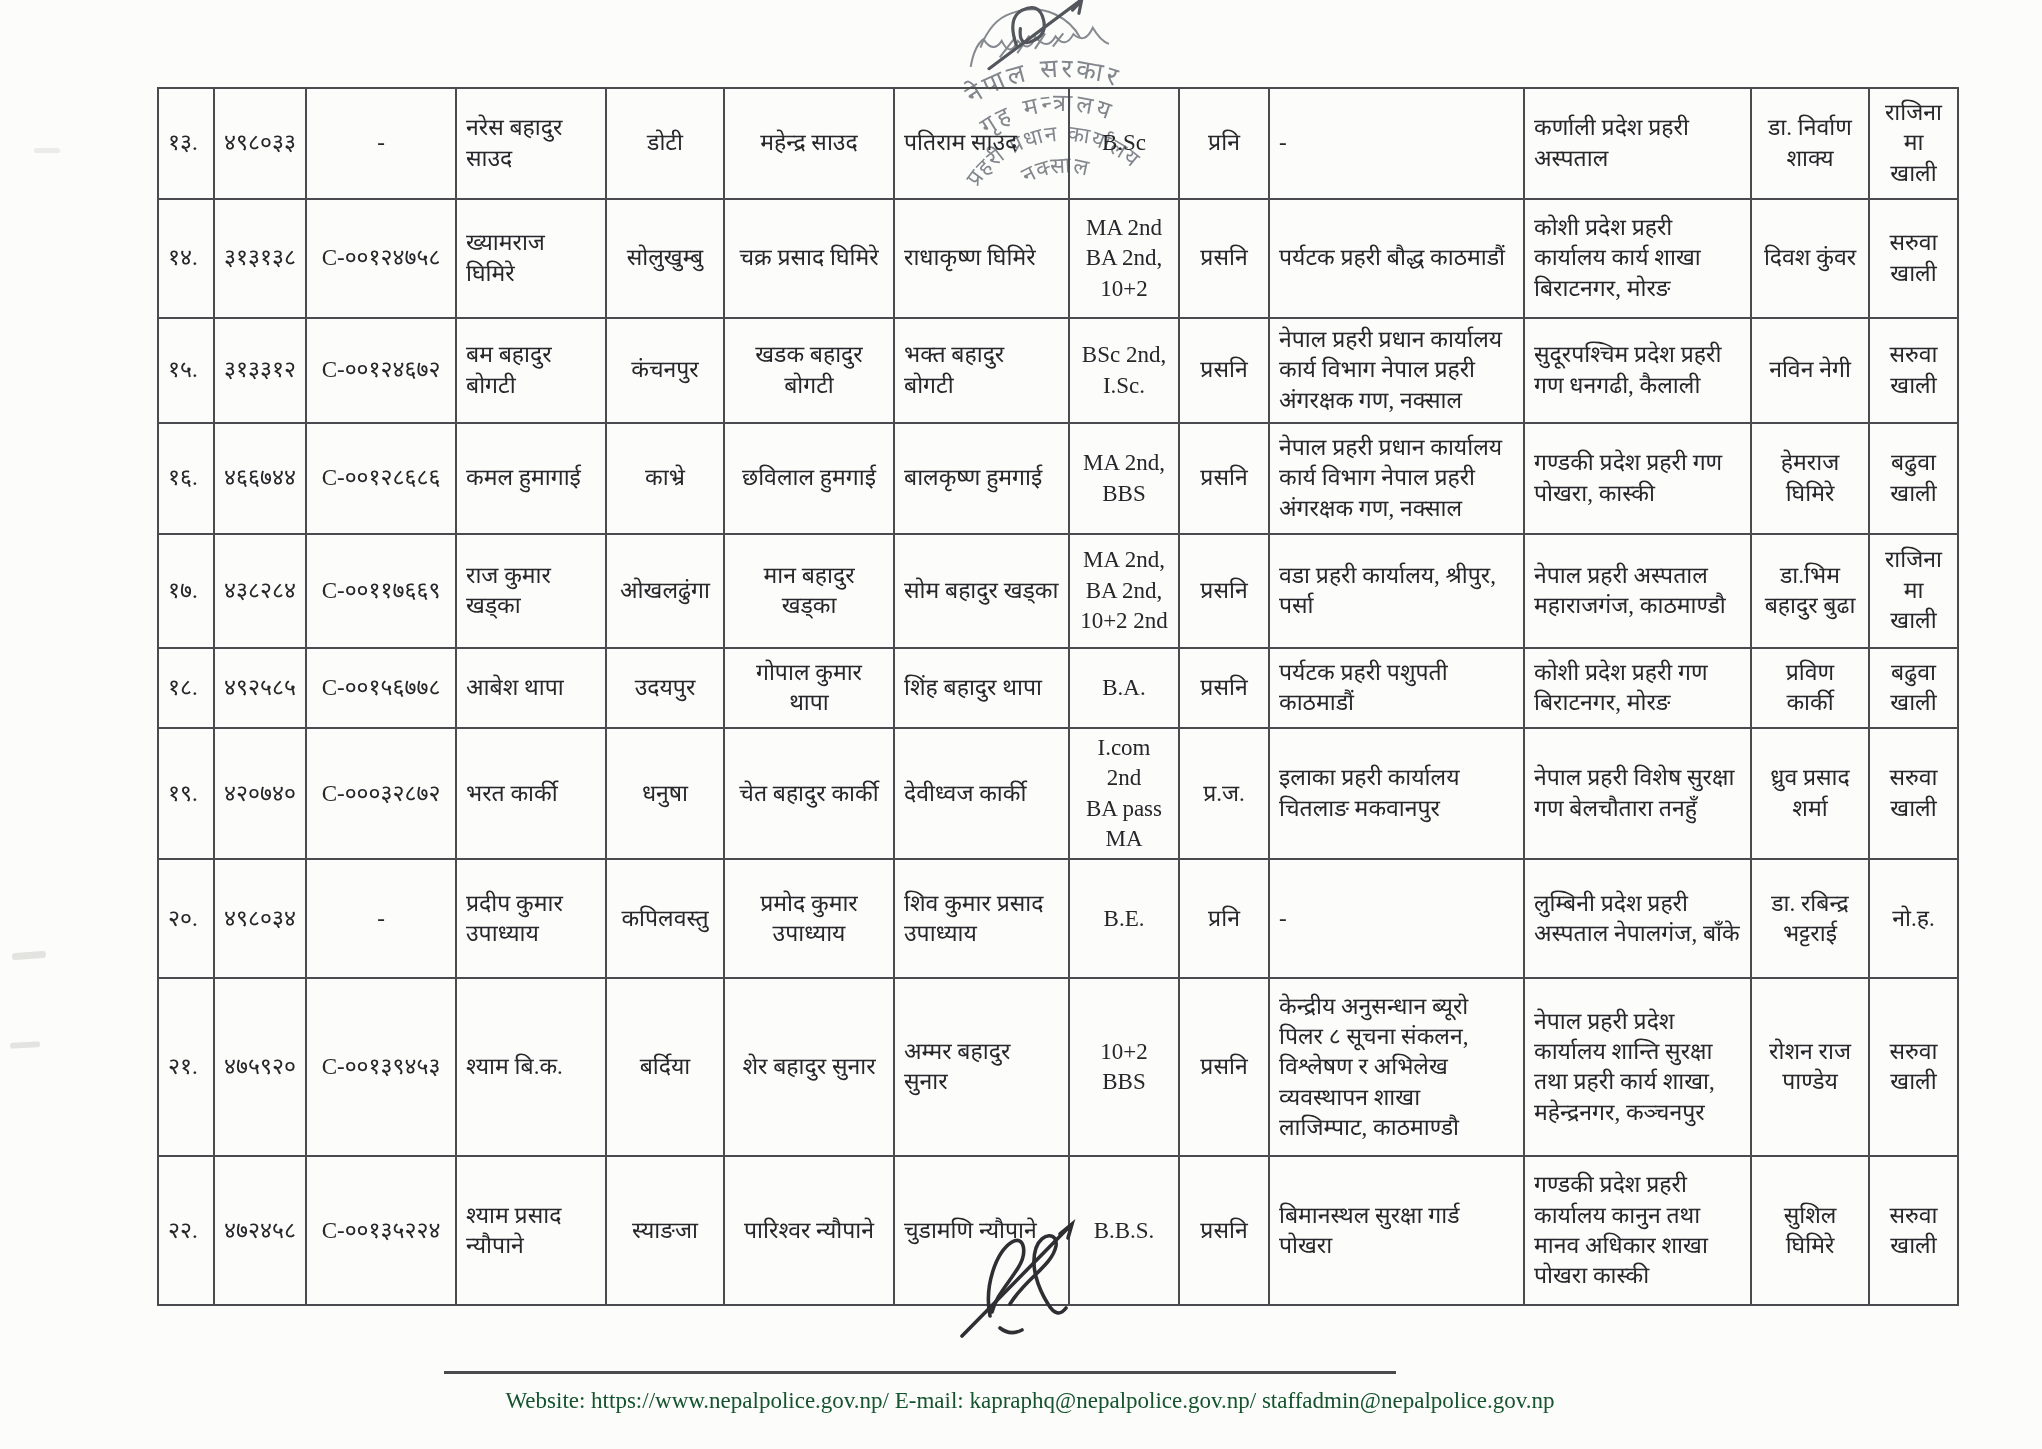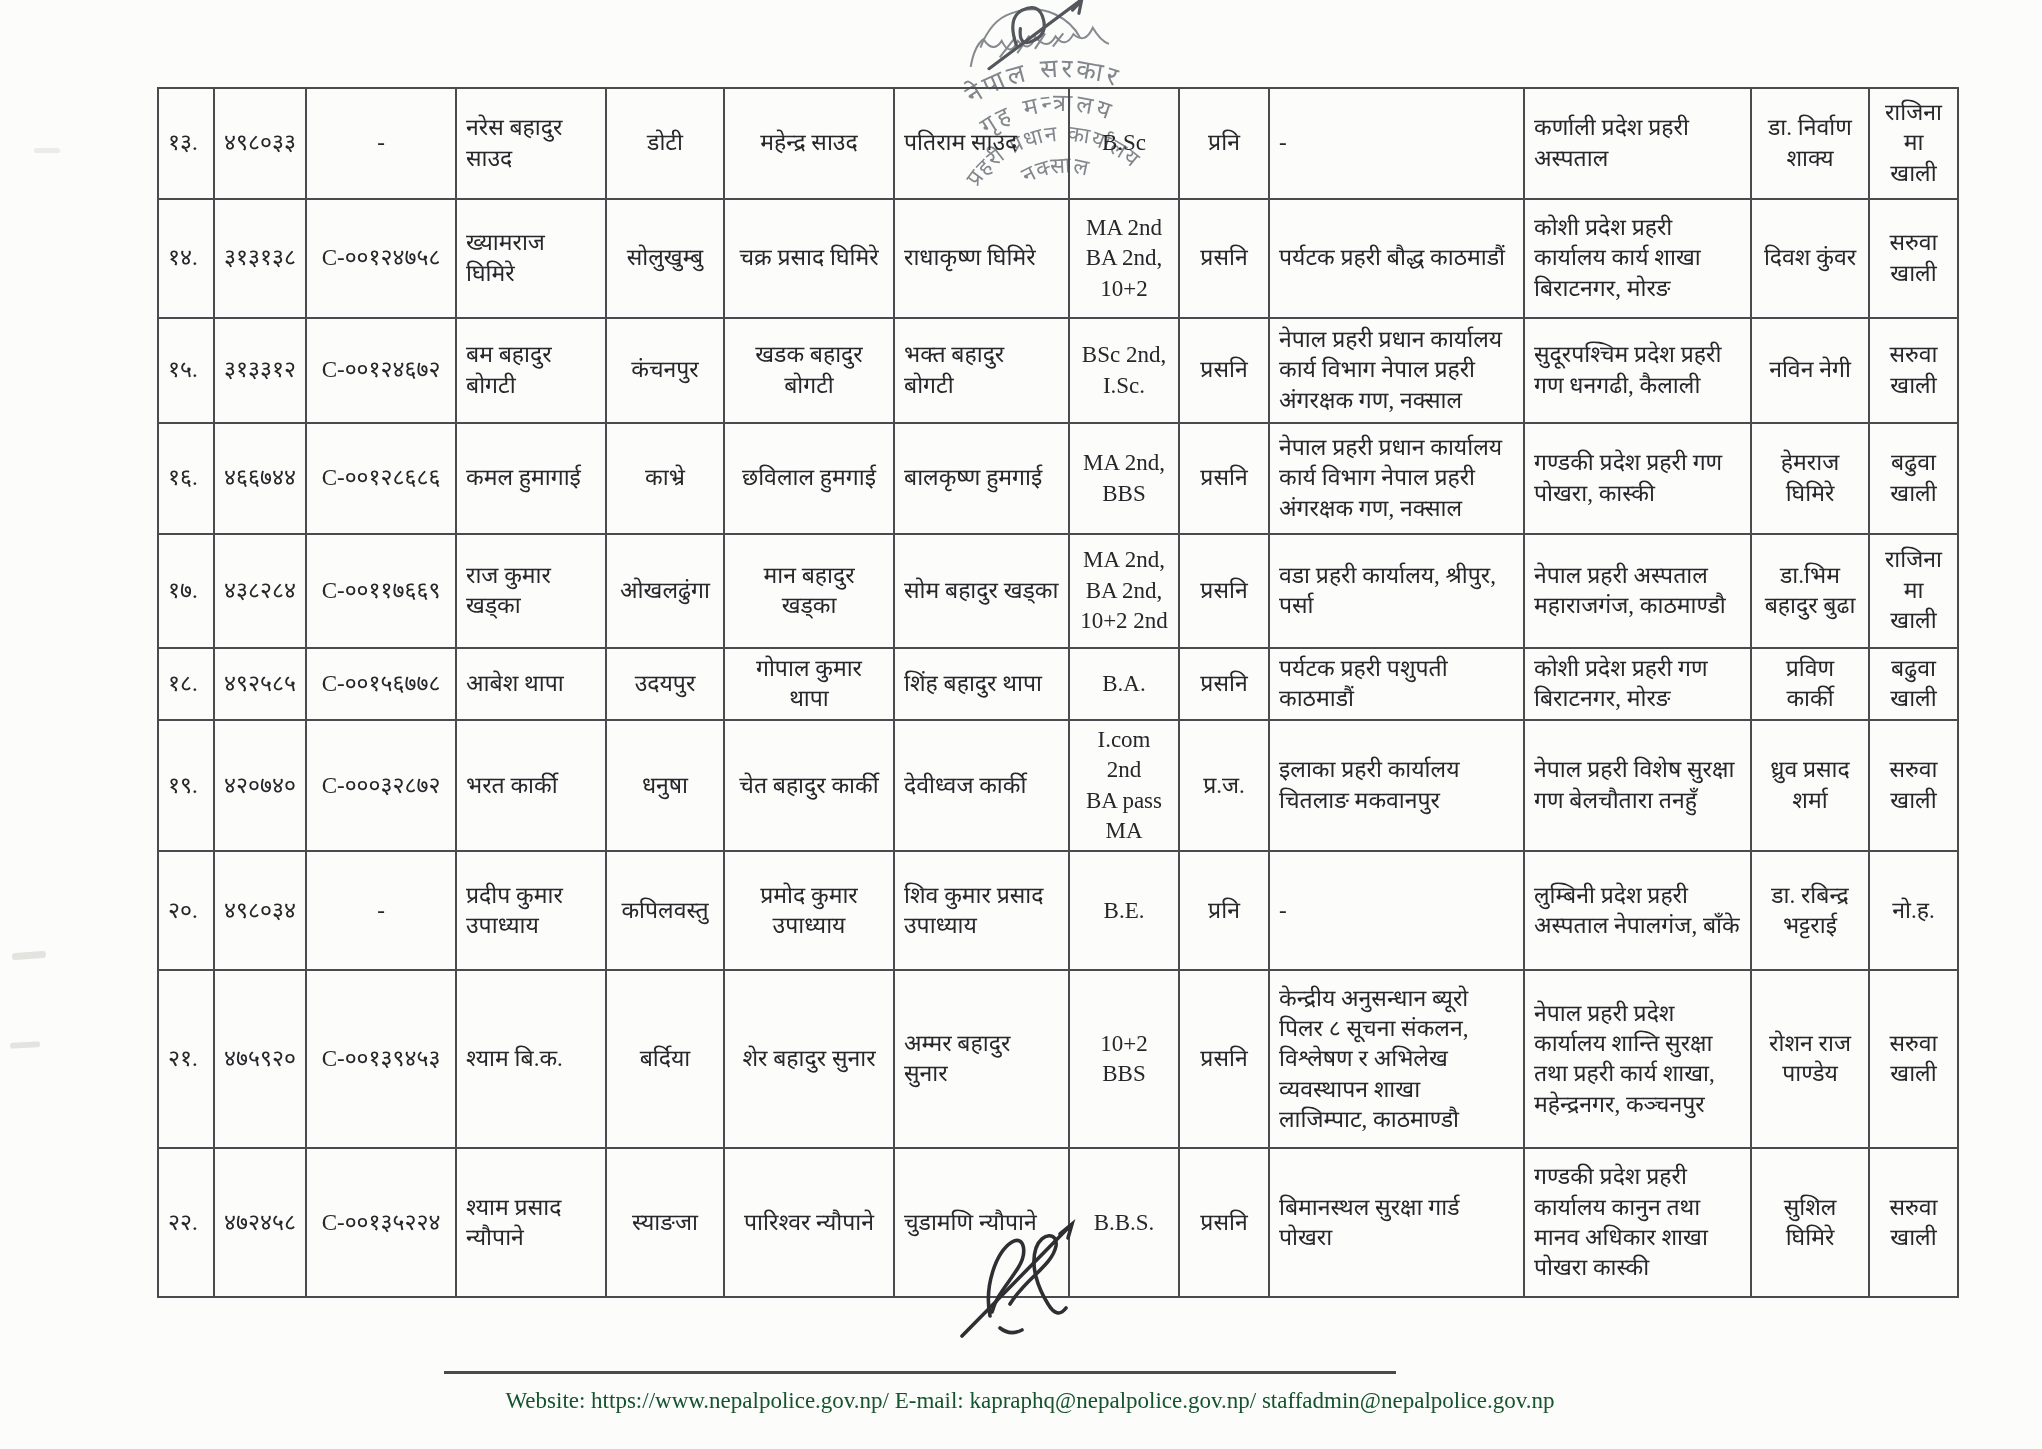--- a/index.html
+++ b/index.html
@@ -202,21 +202,21 @@
           <td class="col-grandfather">सोम बहादुर खड्का</td>
           <td class="col-education">MA 2nd,
 BA 2nd,
 10+2 2nd</td>
           <td class="col-rank">प्रसनि</td>
           <td class="col-office">वडा प्रहरी कार्यालय, श्रीपुर, पर्सा</td>
           <td class="col-transfer">नेपाल प्रहरी अस्पताल महाराजगंज, काठमाण्डौ</td>
           <td class="col-recommender">डा.भिम बहादुर बुढा</td>
           <td class="col-reason">राजिनामा खाली</td>
         </tr>
-        <tr style="height: 72px;">
+        <tr style="height: 80px;">
           <td class="col-sn">१८.</td>
           <td class="col-number">४९२५८५</td>
           <td class="col-citizenship">C-००१५६७७८</td>
           <td class="col-name">आबेश थापा</td>
           <td class="col-district">उदयपुर</td>
           <td class="col-father">गोपाल कुमार थापा</td>
           <td class="col-grandfather">शिंह बहादुर थापा</td>
           <td class="col-education">B.A.</td>
           <td class="col-rank">प्रसनि</td>
           <td class="col-office">पर्यटक प्रहरी पशुपती काठमाडौं</td>

